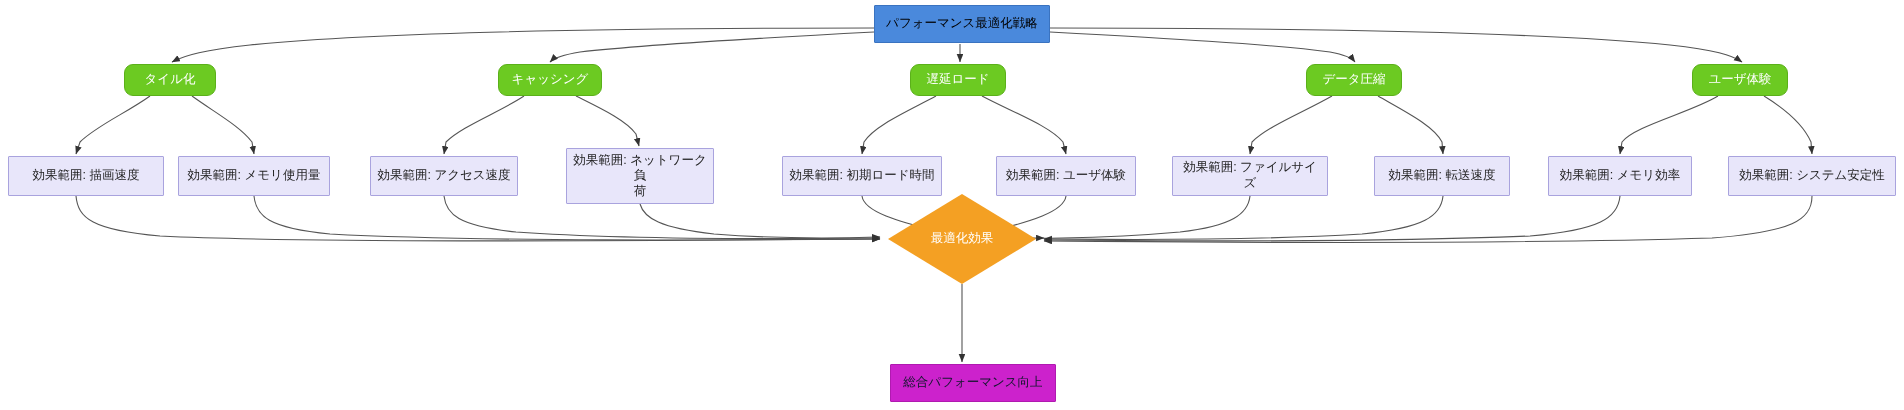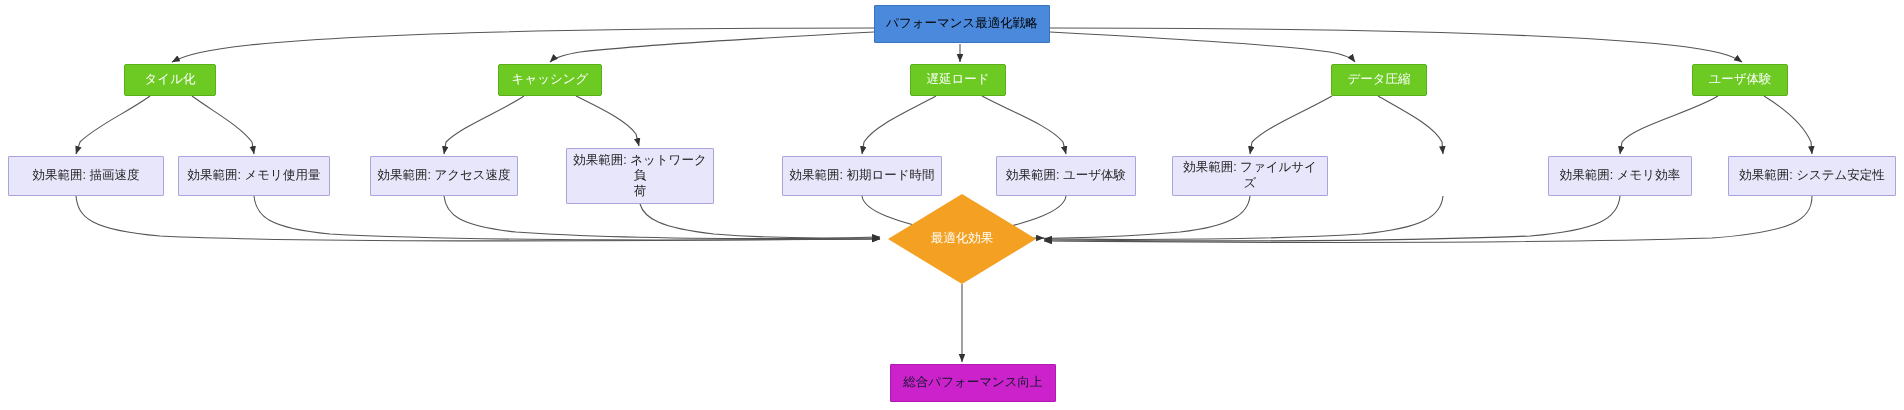--- a/index.html
+++ b/index.html
@@ -44,21 +44,21 @@
     border: 1px solid #3a73c0;
     color: #000000;
     font-size: 12.5px;
     border-radius: 1px;
   }
   .node-strategy {
     background: #6cca22;
     border: 1px solid #5bb01a;
     color: #ffffff;
     font-size: 12.5px;
-    border-radius: 2px;
+    border-radius: 9px;
   }
   .node-effect {
     background: #e8e6fa;
     border: 1px solid #a9a3de;
     color: #1f1f1f;
     font-size: 12.5px;
     border-radius: 1px;
   }
   .node-result {
     background: #cc22cc;
@@ -144,21 +144,21 @@
 
   <div class="node node-strategy" style="left:124px; top:64px; width:92px; height:32px;">
     <span class="node-label">タイル化</span>
   </div>
   <div class="node node-strategy" style="left:498px; top:64px; width:104px; height:32px;">
     <span class="node-label">キャッシング</span>
   </div>
   <div class="node node-strategy" style="left:910px; top:64px; width:96px; height:32px;">
     <span class="node-label">遅延ロード</span>
   </div>
-  <div class="node node-strategy" style="left:1306px; top:64px; width:96px; height:32px;margin-left:25px;">
+  <div class="node node-strategy" style="left:1306px; top:64px; width:96px; height:32px;">
     <span class="node-label">データ圧縮</span>
   </div>
   <div class="node node-strategy" style="left:1692px; top:64px; width:96px; height:32px;">
     <span class="node-label">ユーザ体験</span>
   </div>
 
   <div class="node node-effect" style="left:8px; top:156px; width:156px; height:40px;">
     <span class="node-label">効果範囲: 描画速度</span>
   </div>
   <div class="node node-effect" style="left:178px; top:156px; width:152px; height:40px;">
@@ -173,20 +173,23 @@
   </div>
   <div class="node node-effect" style="left:782px; top:156px; width:160px; height:40px;">
     <span class="node-label">効果範囲: 初期ロード時間</span>
   </div>
   <div class="node node-effect" style="left:996px; top:156px; width:140px; height:40px;">
     <span class="node-label">効果範囲: ユーザ体験</span>
   </div>
   <div class="node node-effect" style="left:1172px; top:156px; width:156px; height:40px;">
     <span class="node-label">効果範囲: ファイルサイズ</span>
   </div>
+  <div class="node node-effect" style="left:1374px; top:156px; width:136px; height:40px;">
+    <span class="node-label">効果範囲: 転送速度</span>
+  </div>
   <div class="node node-effect" style="left:1728px; top:156px; width:168px; height:40px;">
     <span class="node-label">効果範囲: システム安定性</span>
   </div>
   <div class="node node-effect" style="left:1548px; top:156px; width:144px; height:40px;">
     <span class="node-label">効果範囲: メモリ効率</span>
   </div>
 
   <div class="node node-diamond" style="left:888px; top:194px; width:148px; height:90px;">
     <span class="diamond-shape"></span>
     <span class="diamond-label">最適化効果</span>

